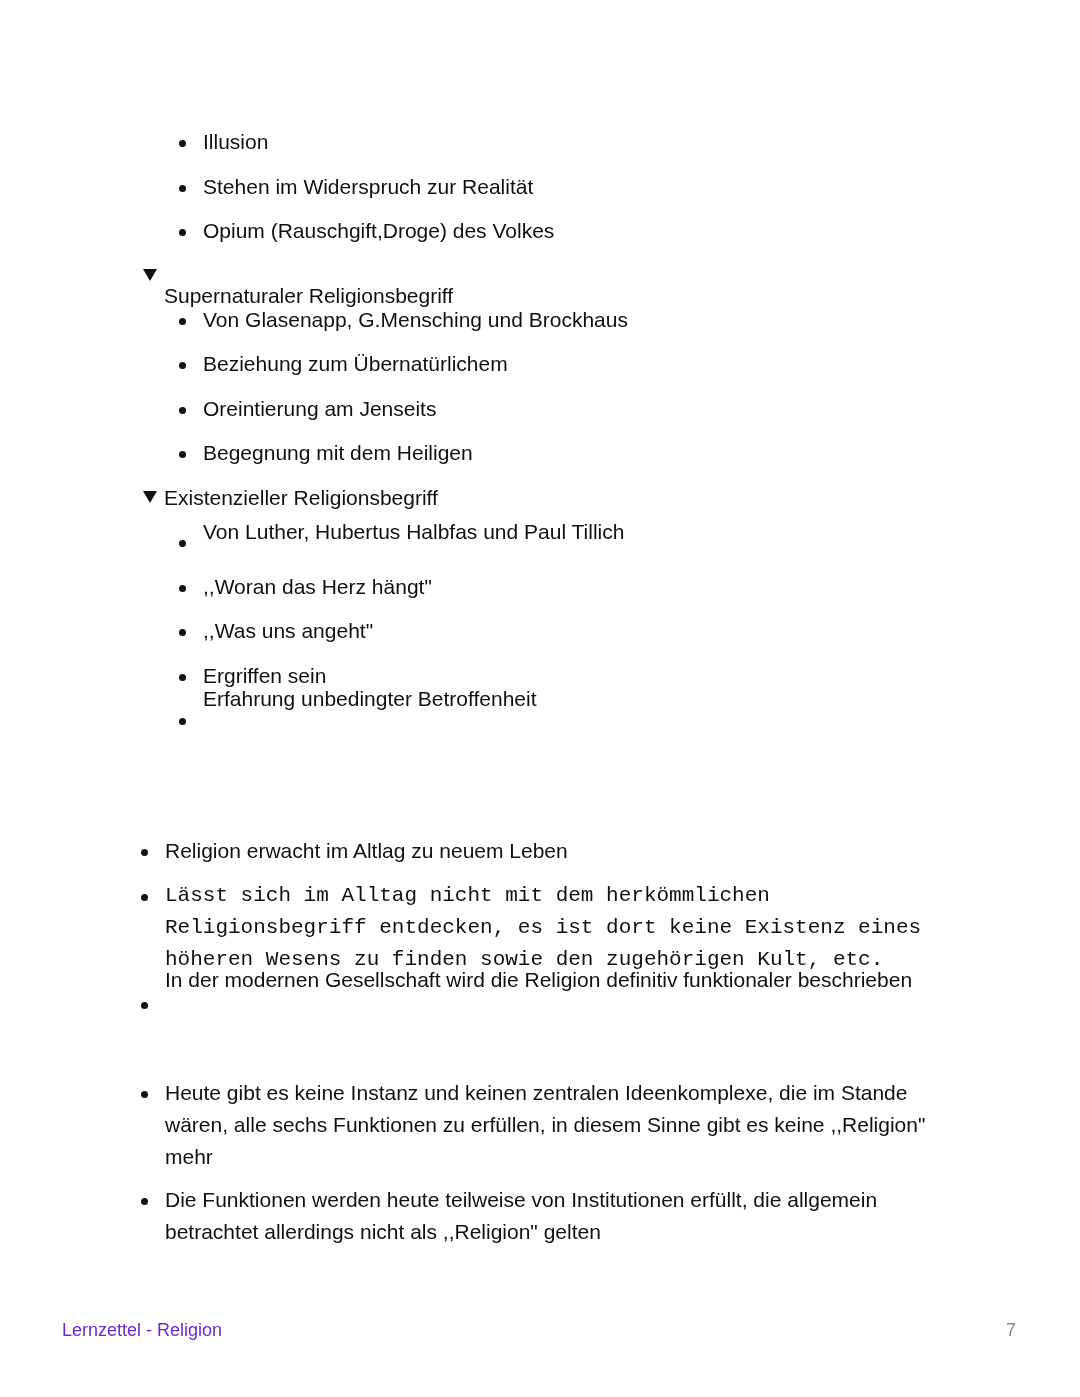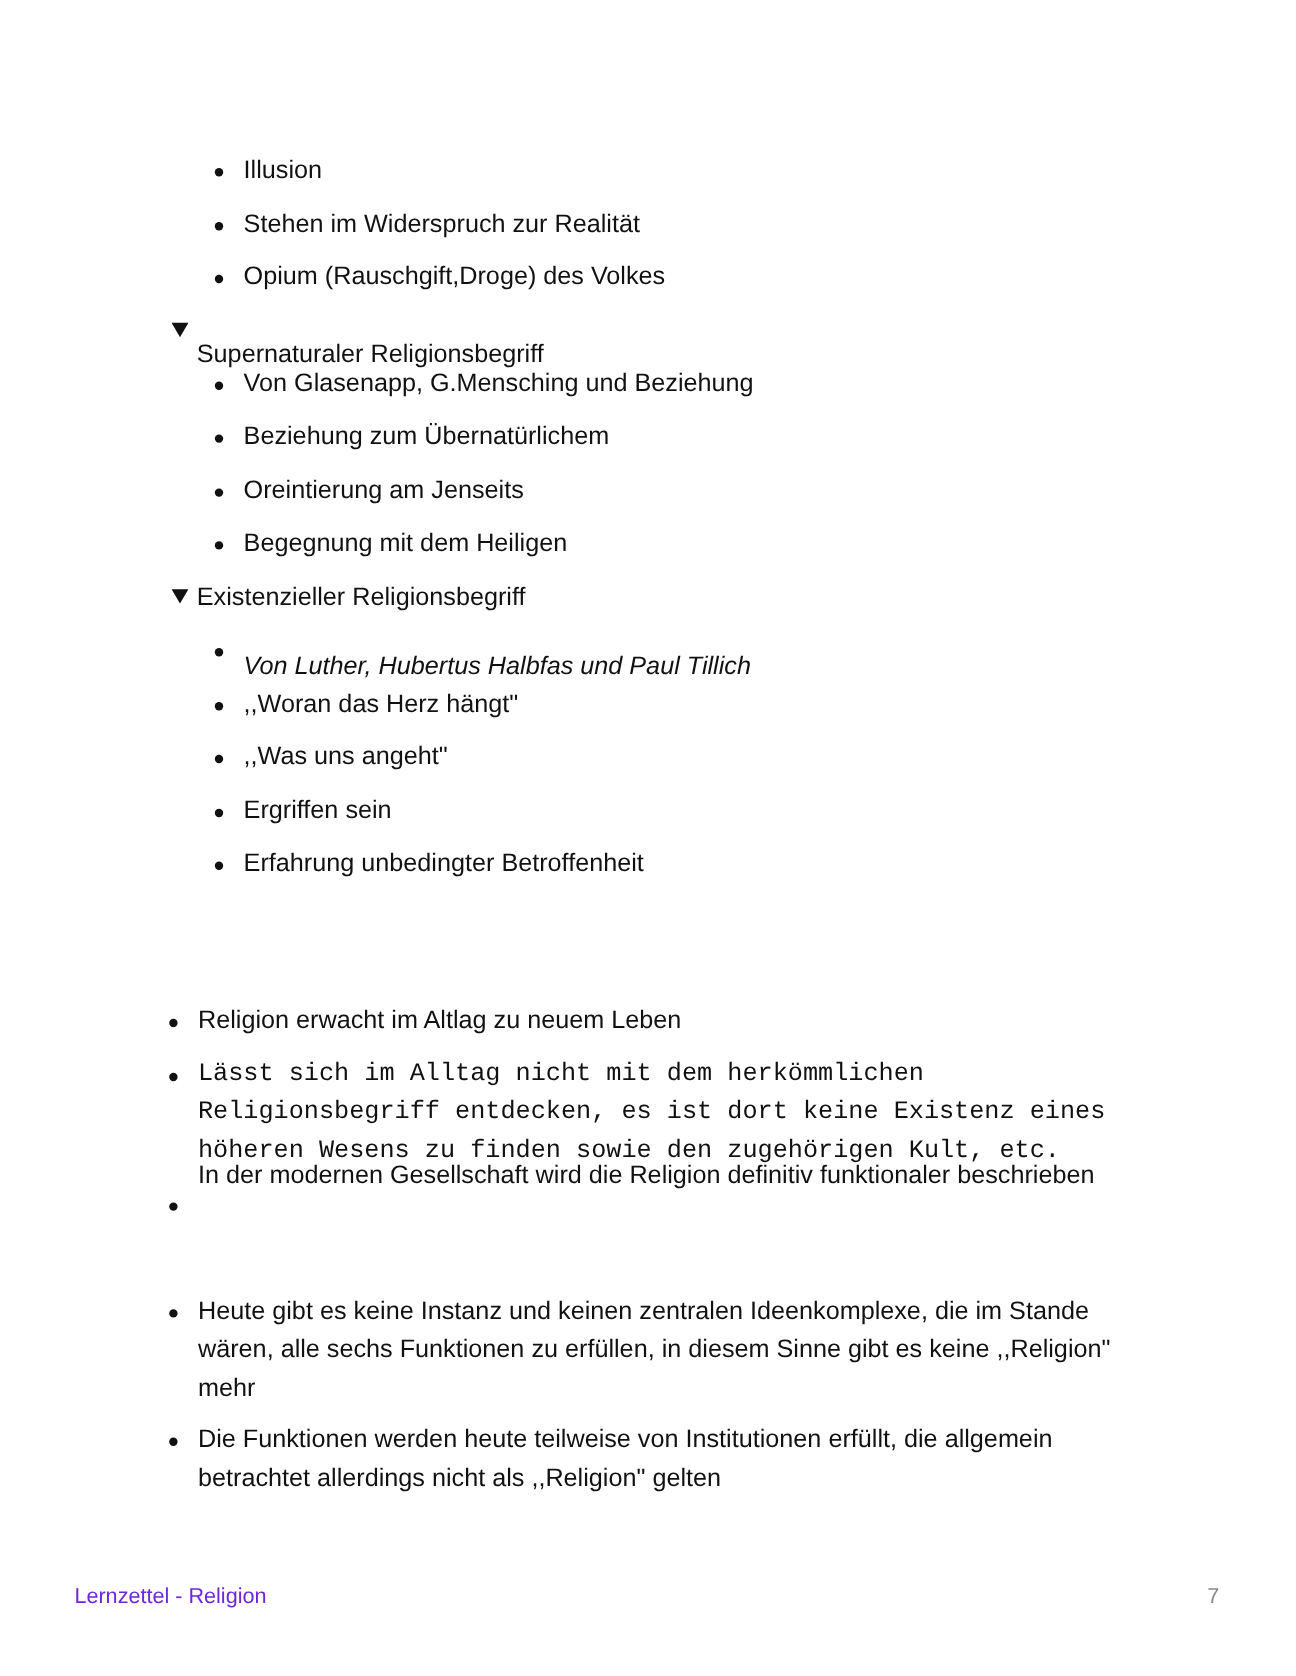--- a/index.html
+++ b/index.html
@@ -101,58 +101,58 @@
     <span class="bullet-dot" style="left:179px; top:229px;"></span>
     <span class="bullet-item" style="left:203px; top:215px;">Opium (Rauschgift,Droge) des Volkes</span>
   </div>
 
   <div>
     <span class="toggle-tri" style="top:269px;"></span>
     <span class="toggle-row" style="left:164px; top:260px;margin-top:20px;">Supernaturaler Religionsbegriff</span>
   </div>
   <div>
     <span class="bullet-dot" style="left:179px; top:318px;"></span>
-    <span class="bullet-item" style="left:203px; top:304px;">Von Glasenapp, G.Mensching und Beziehung</span>
+    <span class="bullet-item" style="left:203px; top:304px;">Von Glasenapp, G.Mensching und Brockhaus</span>
   </div>
   <div>
     <span class="bullet-dot" style="left:179px; top:362px;"></span>
     <span class="bullet-item" style="left:203px; top:348px;">Beziehung zum Übernatürlichem</span>
   </div>
   <div>
     <span class="bullet-dot" style="left:179px; top:407px;"></span>
     <span class="bullet-item" style="left:203px; top:393px;">Oreintierung am Jenseits</span>
   </div>
   <div>
     <span class="bullet-dot" style="left:179px; top:451px;"></span>
     <span class="bullet-item" style="left:203px; top:437px;">Begegnung mit dem Heiligen</span>
   </div>
 
   <div>
     <span class="toggle-tri" style="top:491px;"></span>
     <span class="toggle-row" style="left:164px; top:482px;">Existenzieller Religionsbegriff</span>
   </div>
   <div>
     <span class="bullet-dot" style="left:179px; top:540px;"></span>
-    <span class="bullet-item" style="left:203px; top:540px;font-style:italic;">Von Luther, Hubertus Halbfas und Paul Tillich</span>
+    <span class="bullet-item" style="left:203px; top:516px;">Von Luther, Hubertus Halbfas und Paul Tillich</span>
   </div>
   <div>
     <span class="bullet-dot" style="left:179px; top:585px;"></span>
     <span class="bullet-item" style="left:203px; top:571px;">,,Woran das Herz hängt"</span>
   </div>
   <div>
     <span class="bullet-dot" style="left:179px; top:629px;"></span>
     <span class="bullet-item" style="left:203px; top:615px;">,,Was uns angeht"</span>
   </div>
   <div>
     <span class="bullet-dot" style="left:179px; top:674px;"></span>
     <span class="bullet-item" style="left:203px; top:660px;">Ergriffen sein</span>
   </div>
   <div>
     <span class="bullet-dot" style="left:179px; top:718px;"></span>
-    <span class="bullet-item" style="left:203px; top:704px;text-align:center;">Erfahrung unbedingter Betroffenheit</span>
+    <span class="bullet-item" style="left:203px; top:683px;text-align:center;">Erfahrung unbedingter Betroffenheit</span>
   </div>
 
 
   <div>
     <span class="bullet-dot" style="left:141px; top:849px;"></span>
     <div class="para-text" style="top:835px;">Religion erwacht im Altlag zu neuem Leben</div>
   </div>
   <div>
     <span class="bullet-dot" style="left:141px; top:894px;"></span>
     <div class="para-text" style="top:880px; width:790px;font-family:Liberation Mono, monospace;">Lässt sich im Alltag nicht mit dem herkömmlichen Religionsbegriff entdecken, es ist dort keine Existenz eines höheren Wesens zu finden sowie den zugehörigen Kult, etc.</div>

